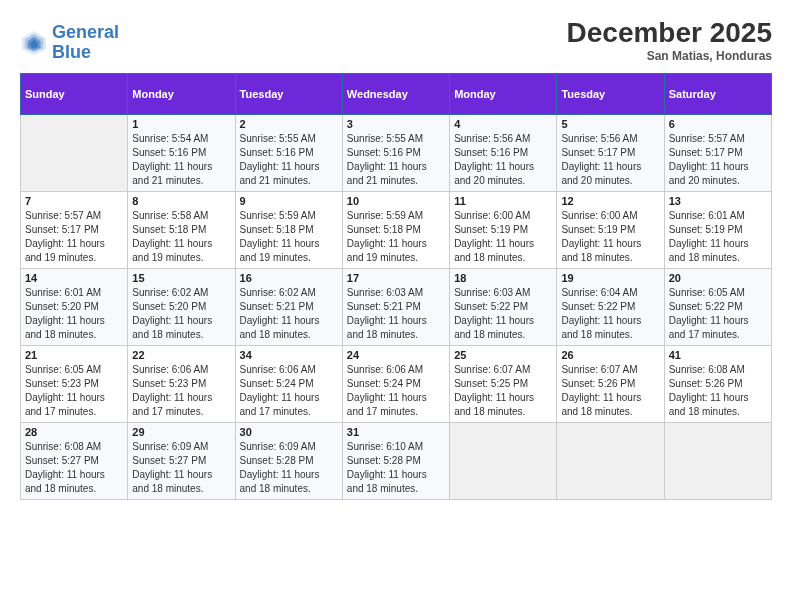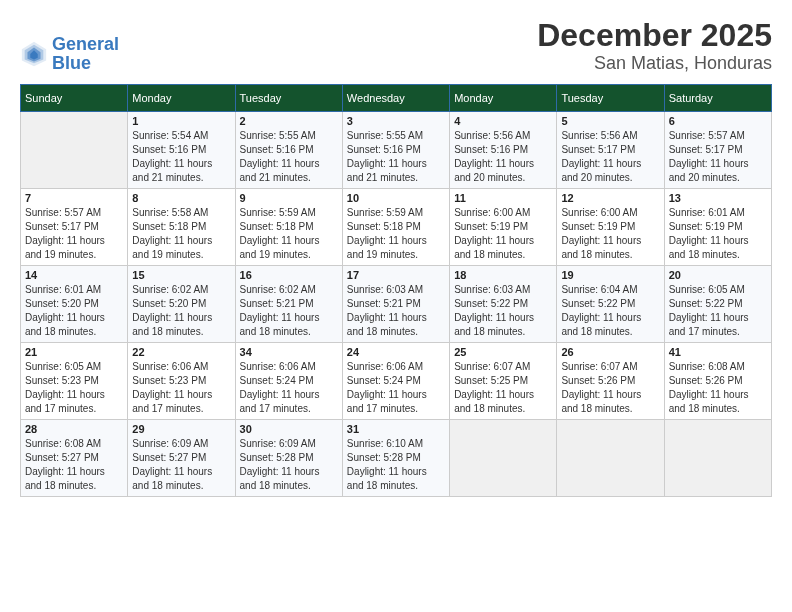--- a/index.html
+++ b/index.html
@@ -36,40 +36,41 @@
       color: #3a7abf;
     }
     .logo-icon {
       width: 28px;
       height: 28px;
     }
     .title-block {
       text-align: right;
     }
     .month-title {
-      font-size: 32px;
+      font-size: 28px;
       font-weight: bold;
       color: #333;
       line-height: 1.1;
     }
     .subtitle {
-      font-size: 18px;
+      font-size: 12px;
       color: #555;
+      font-weight: bold;
     }
     .calendar {
       width: 100%;
       border-collapse: collapse;
       font-size: 9.5px;
     }
     .calendar thead tr th {
-      background: #14532d;
+      background: #6d28d9;
       color: #fff;
       font-size: 11px;
-      font-weight: normal;
-      padding: 7px 4px;
+      font-weight: bold;
+      padding: 14px 4px;
       border: 1px solid #2e6aa8;
       text-align: left;
     }
     .calendar tbody tr td {
       border: 1px solid #ccc;
       vertical-align: top;
       padding: 3px 4px;
       width: 14.28%;
       min-height: 70px;
       background: #fff;

